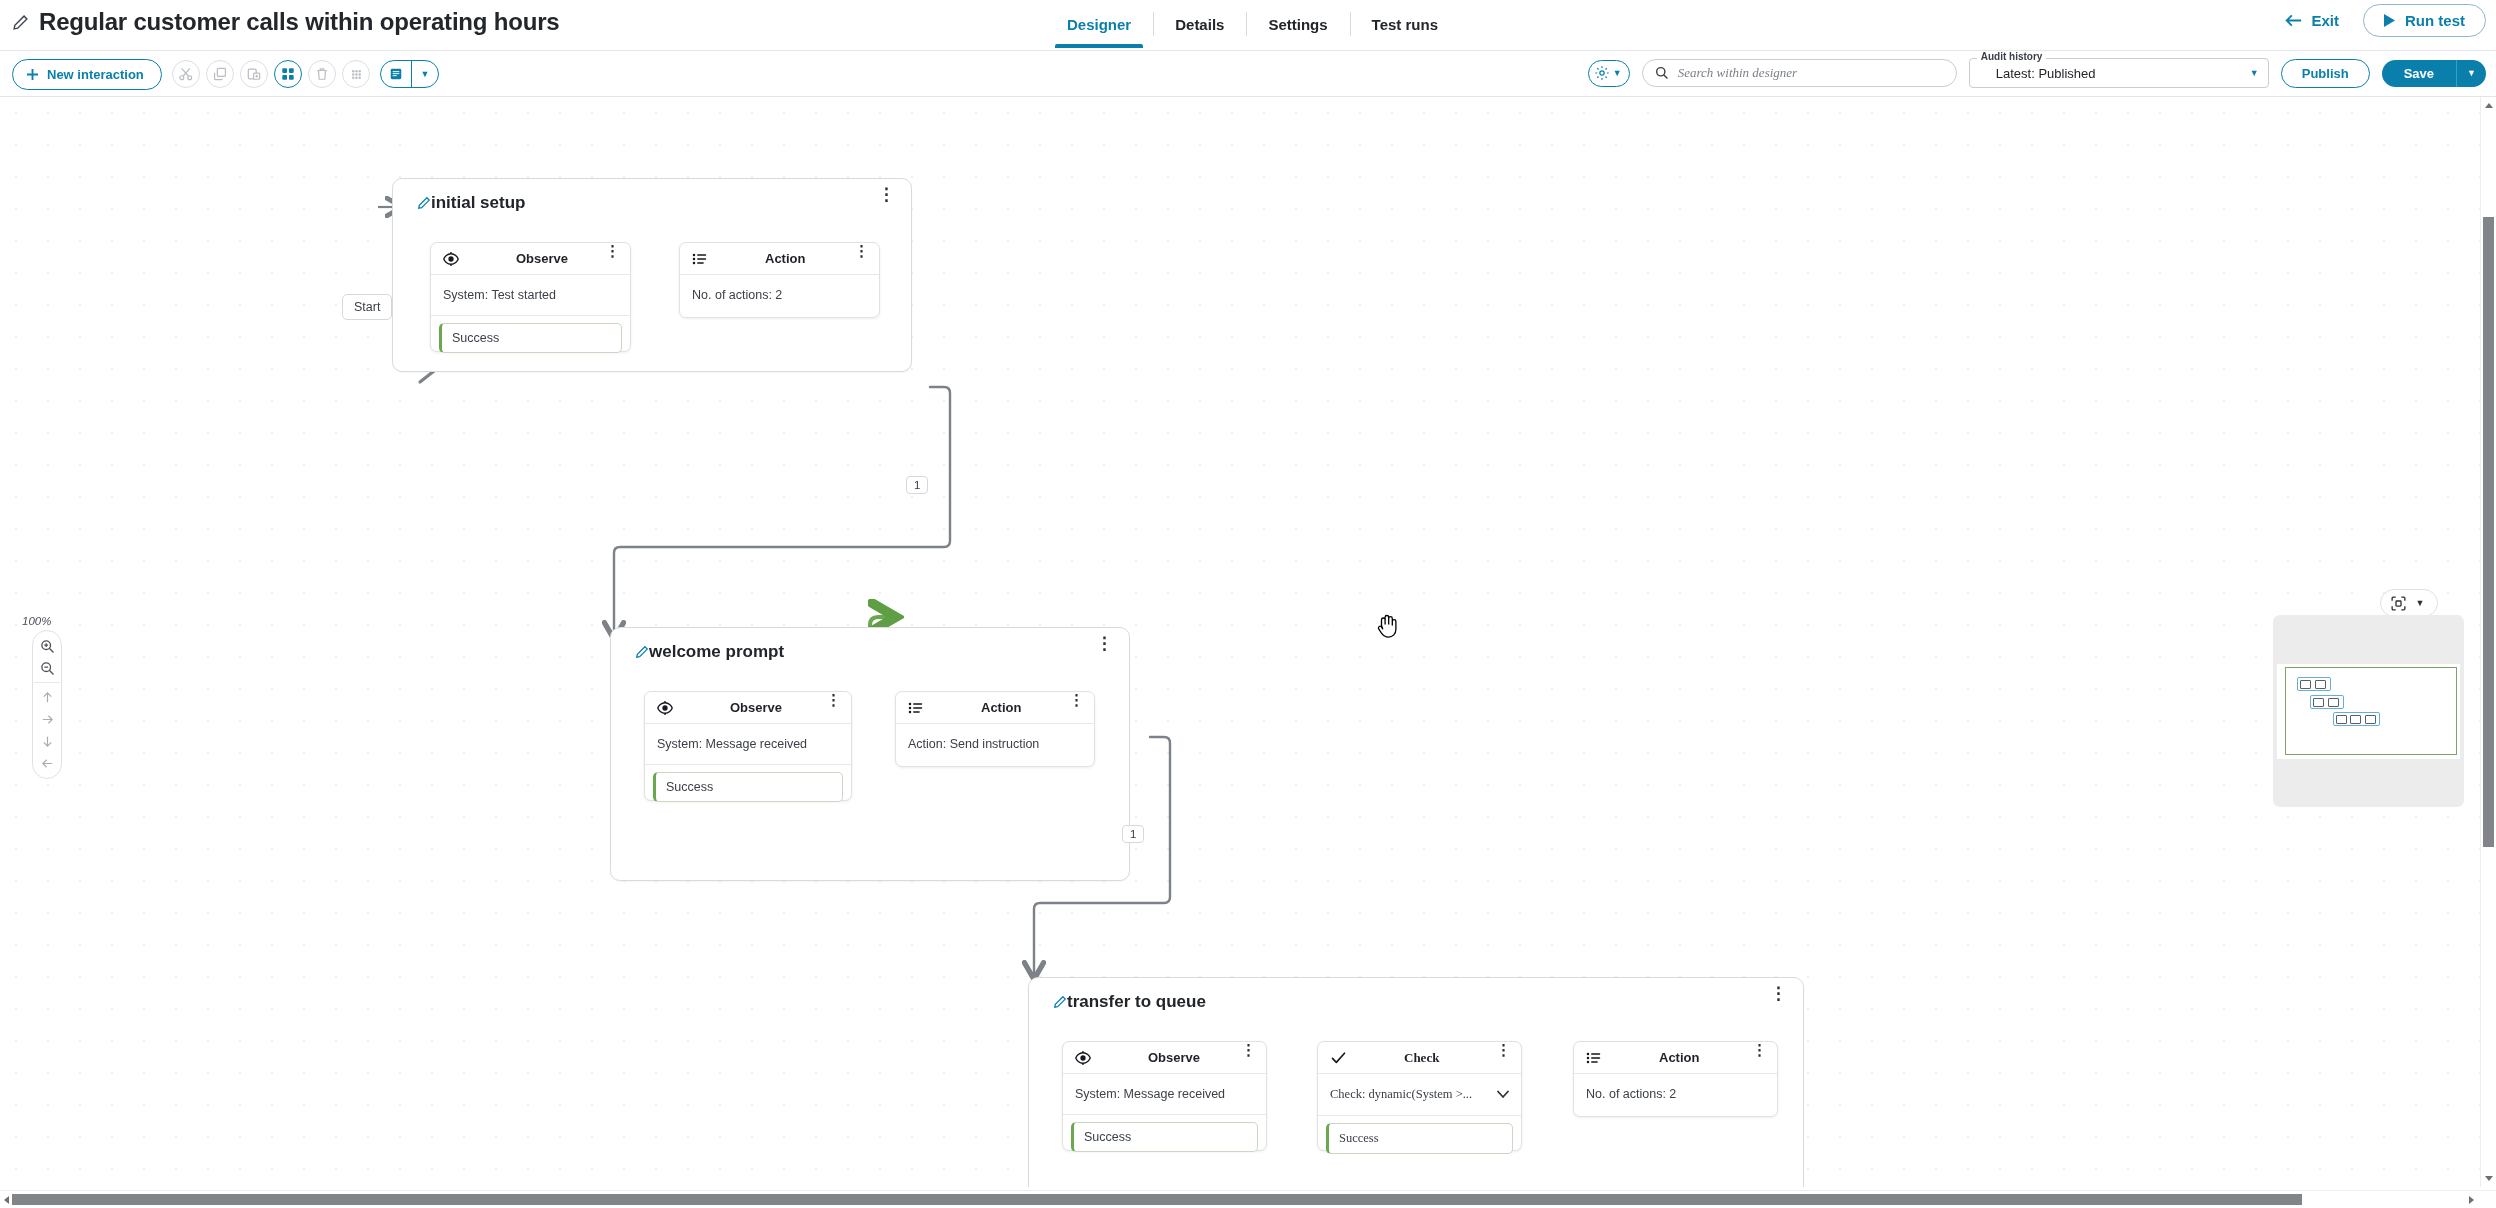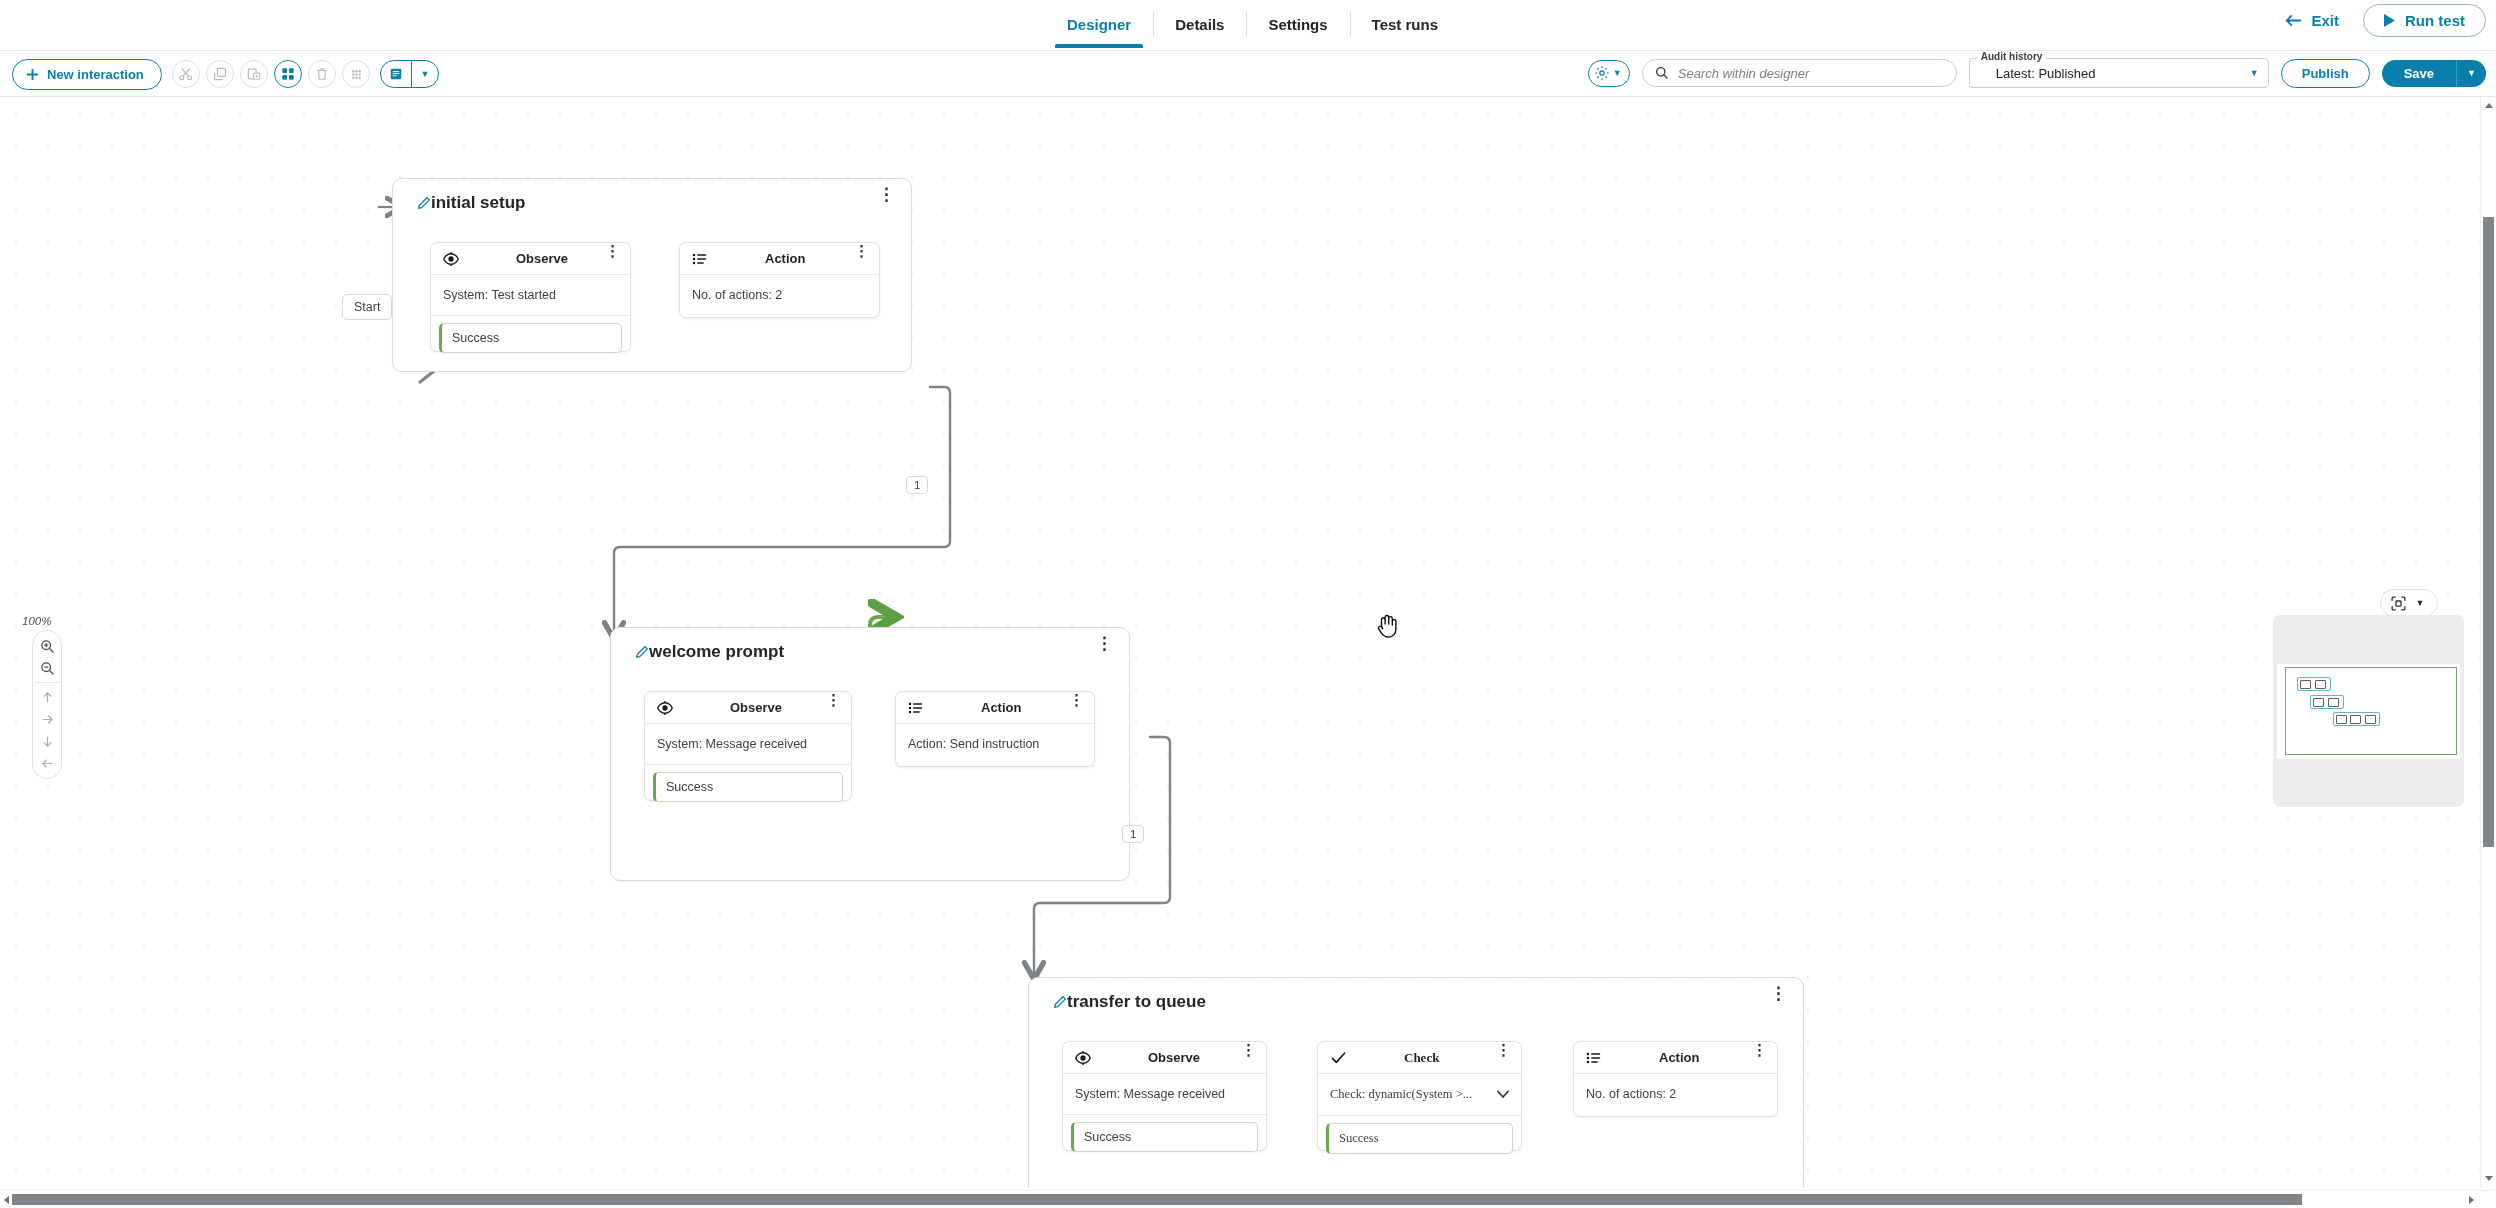--- a/index.html
+++ b/index.html
@@ -116,21 +116,21 @@
     color: #0b7fab;
   }
   .search-box {
     display: flex; align-items: center; gap: 9px;
     border: 1px solid #c9ccd1; border-radius: 15px;
     height: 28px; width: 315px; padding: 0 12px; background: #fff;
   }
   .search-box input {
     border: none; outline: none; flex: 1; font-size: 13px;
     font-style: italic; color: #4a4f57; background: transparent;
-    font-family: Liberation Sans, sans-serif;
+    font-family: Liberation Serif, serif;
   }
   .search-box input::placeholder { color: #7c8089; font-style: italic; }
 
   .audit-field {
     position: relative; width: 300px; height: 30px;
     border: 1px solid #c9ccd1; border-radius: 4px; background: #fff;
     display: flex; align-items: center; padding: 0 10px;
   }
   .audit-label {
     position: absolute; top: -8px; left: 7px; background: #fff;
@@ -317,20 +317,26 @@
   }
   .hscroll .harrow.left { left: 4px; border-right: 5px solid #6c7075; }
   .hscroll .harrow.right { right: 22px; border-left: 5px solid #6c7075; }
 
   .grab-cursor { position: absolute; left: 1375px; top: 515px; }
 </style>
 </head>
 <body>
 
 <div class="app-header">
+  <div class="title-wrap">
+    <svg class="pencil-ico" viewBox="0 0 24 24" fill="none" stroke="currentColor" stroke-width="2">
+      <path d="M17 3l4 4L8 20l-5 1 1-5L17 3z"></path>
+    </svg>
+    <span class="page-title">Regular customer calls within operating hours</span>
+  </div>
 
   <div class="main-tabs">
     <div class="main-tab active">
       <span>Designer</span>
     </div>
     <div class="main-tab">
       <span>Details</span>
     </div>
     <div class="main-tab">
       <span>Settings</span>

